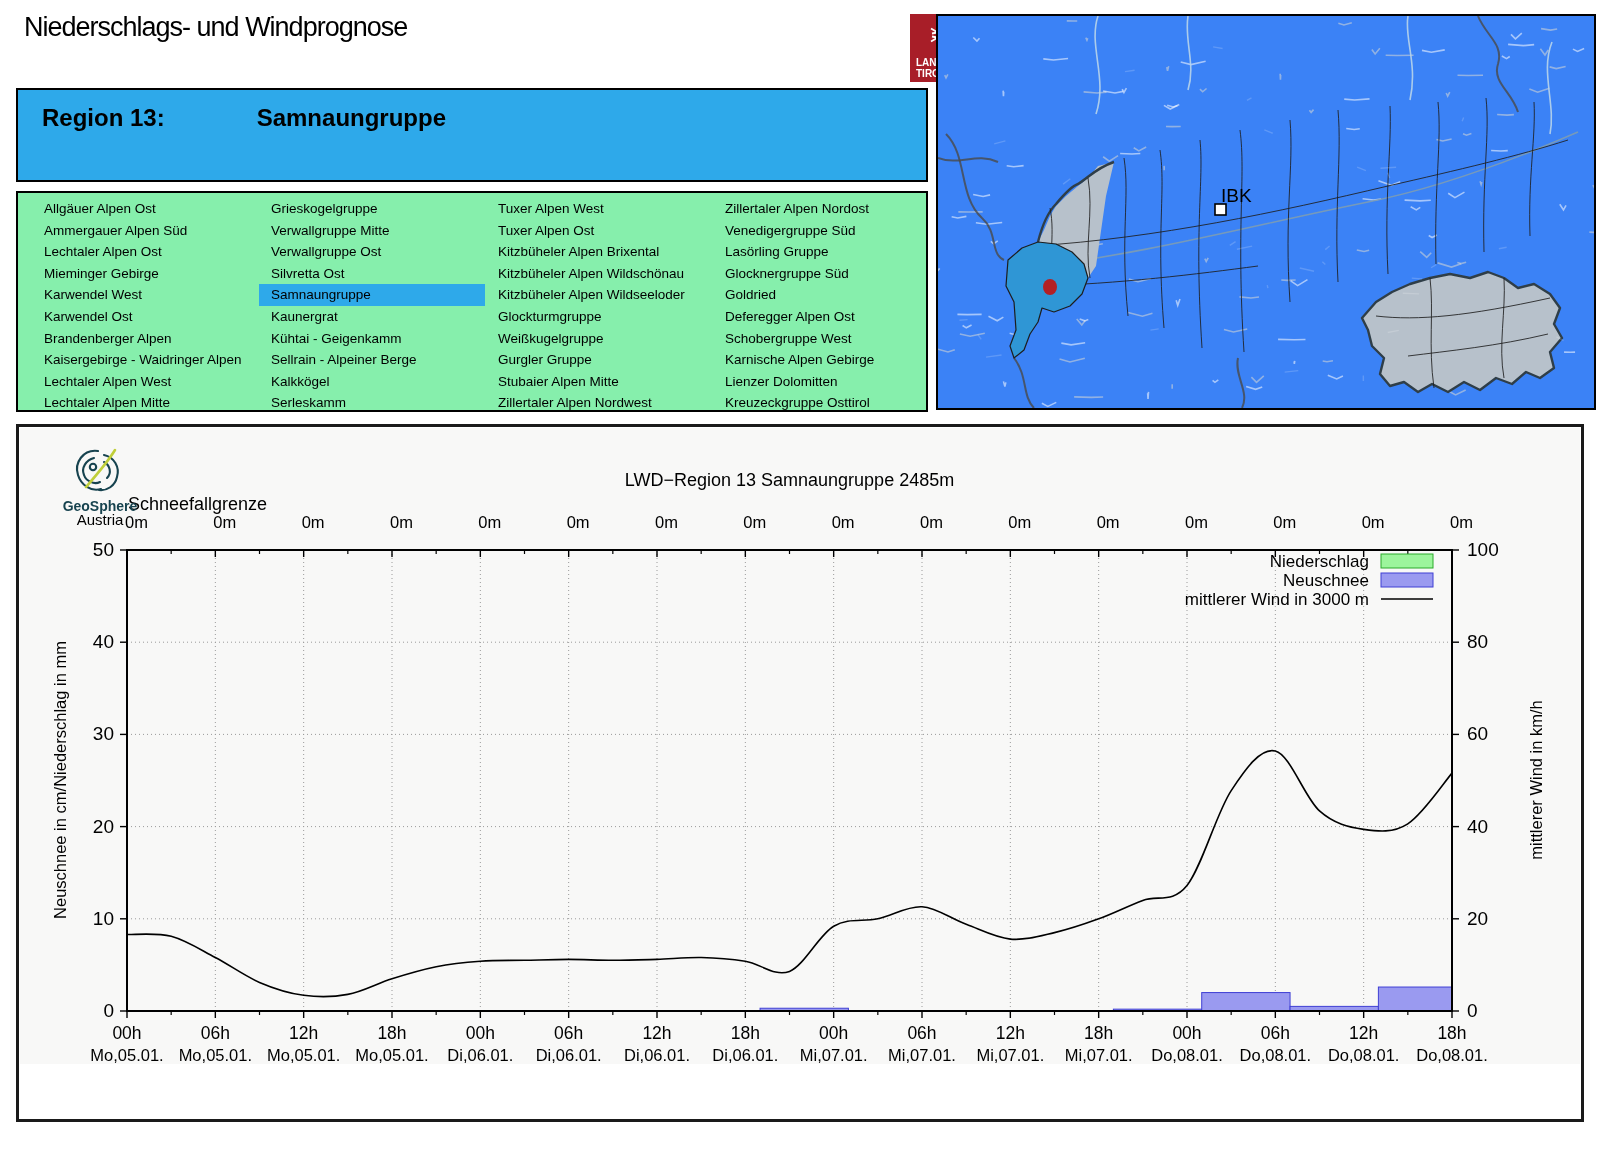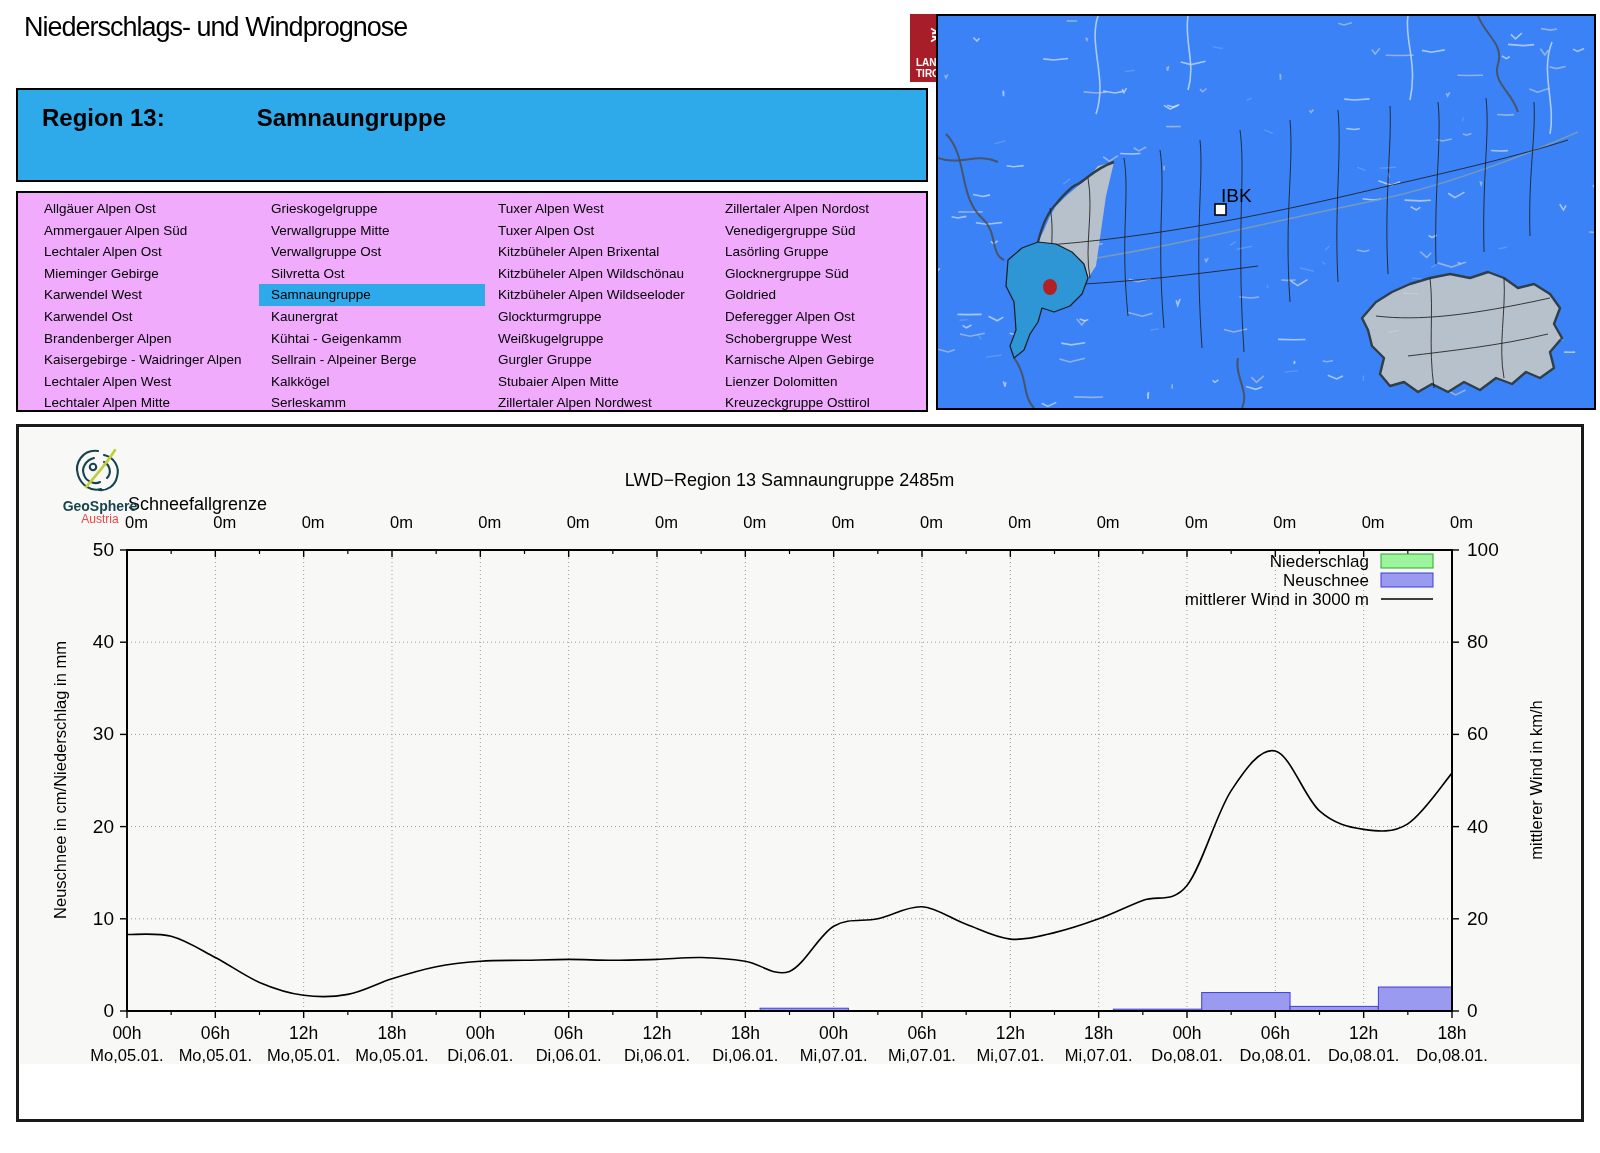--- a/index.html
+++ b/index.html
@@ -5,30 +5,30 @@
   html,body{margin:0;padding:0;background:#fff;}
   body{width:1600px;height:1153px;font-family:"Liberation Sans",sans-serif;color:#000;position:relative;}
   .page{position:relative;width:1600px;height:1153px;background:#fff;overflow:hidden;}
   .page-title{position:absolute;left:24px;top:12px;font-size:27px;font-weight:400;letter-spacing:-1px;margin:0;}
   .lt-logo{position:absolute;left:866px;top:14px;width:64px;height:68px;padding-left:44px;}
   .region-box{position:absolute;left:16px;top:88px;width:908px;height:90px;border:2px solid #000;font-size:24px;}
   .region-box .row{position:absolute;left:24px;width:860px;}
   .region-box .r1{top:14px;} .region-box .r2{top:53px;}
   .region-box .lbl{display:inline-block;width:208px;font-weight:700;}
   .region-box .val{font-weight:700;}
-  .region-list{position:absolute;left:16px;top:191px;width:908px;height:217px;border:2px solid #000;background:#f0abfc;text-decoration:underline;}
+  .region-list{position:absolute;left:16px;top:191px;width:908px;height:217px;border:2px solid #000;background:#86efac;text-decoration:underline;}
   .rl-col{position:absolute;top:5px;width:226px;}
   .rl-item{height:21.6px;line-height:21.6px;font-size:13.5px;padding-left:12px;white-space:nowrap;}
   .rl-item.sel{color:#000;}
   .map-box{position:absolute;left:936px;top:14px;width:656px;height:392px;border:2px solid #000;background:#3b82f6;}
   .chart-frame{position:absolute;left:16px;top:424px;width:1562px;height:692px;border:3px solid #1a1a1a;background:#fff;}
   .chart-panel{position:absolute;left:1px;top:1px;width:1560px;height:636px;background:#f8f8f7;}
   .gs-logo{position:absolute;left:32px;top:18px;width:96px;height:78px;text-align:center;}
   .gs-name{font-size:14px;font-weight:700;color:#17434f;line-height:13px;}
-  .gs-country{font-size:12px;color:#ef4444;line-height:13px;}
+  .gs-country{font-size:15px;color:#000000;line-height:13px;}
   svg text{font-family:"Liberation Sans",sans-serif;}
 </style>
 </head>
 <body>
 
 <div class="page">
 
   <h1 class="page-title">Niederschlags- und Windprognose</h1>
 
   <div class="lt-logo">

